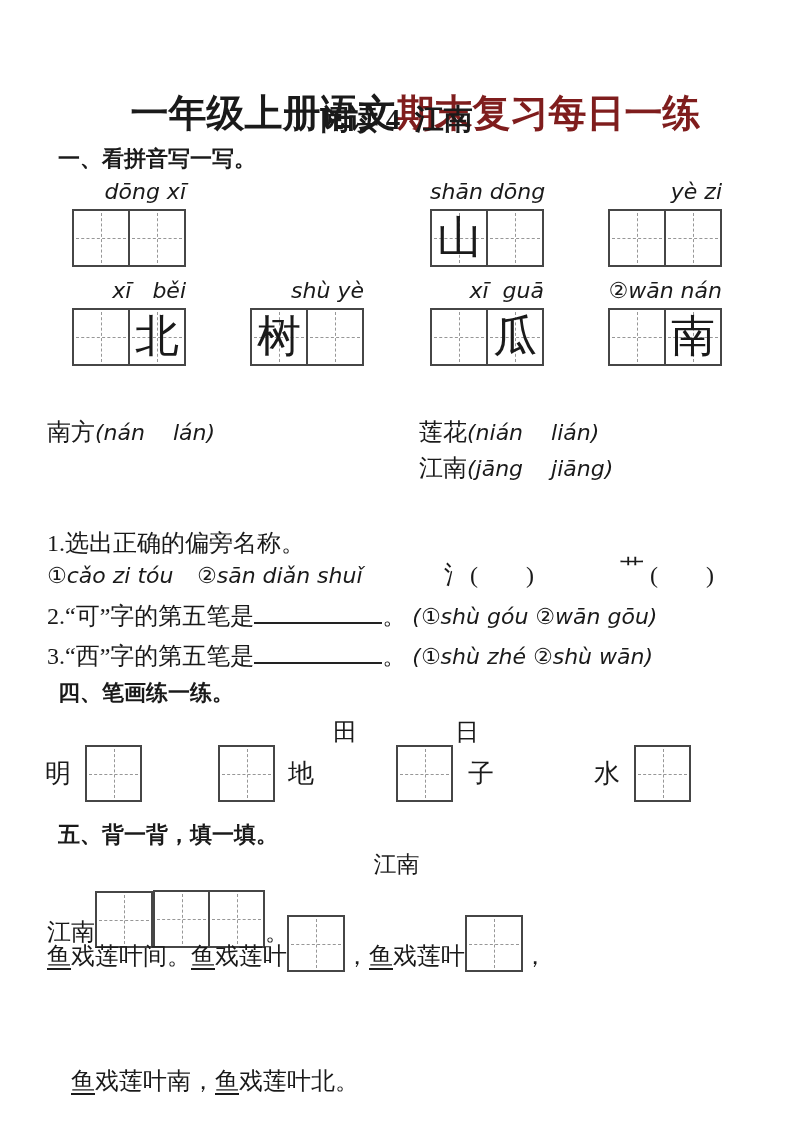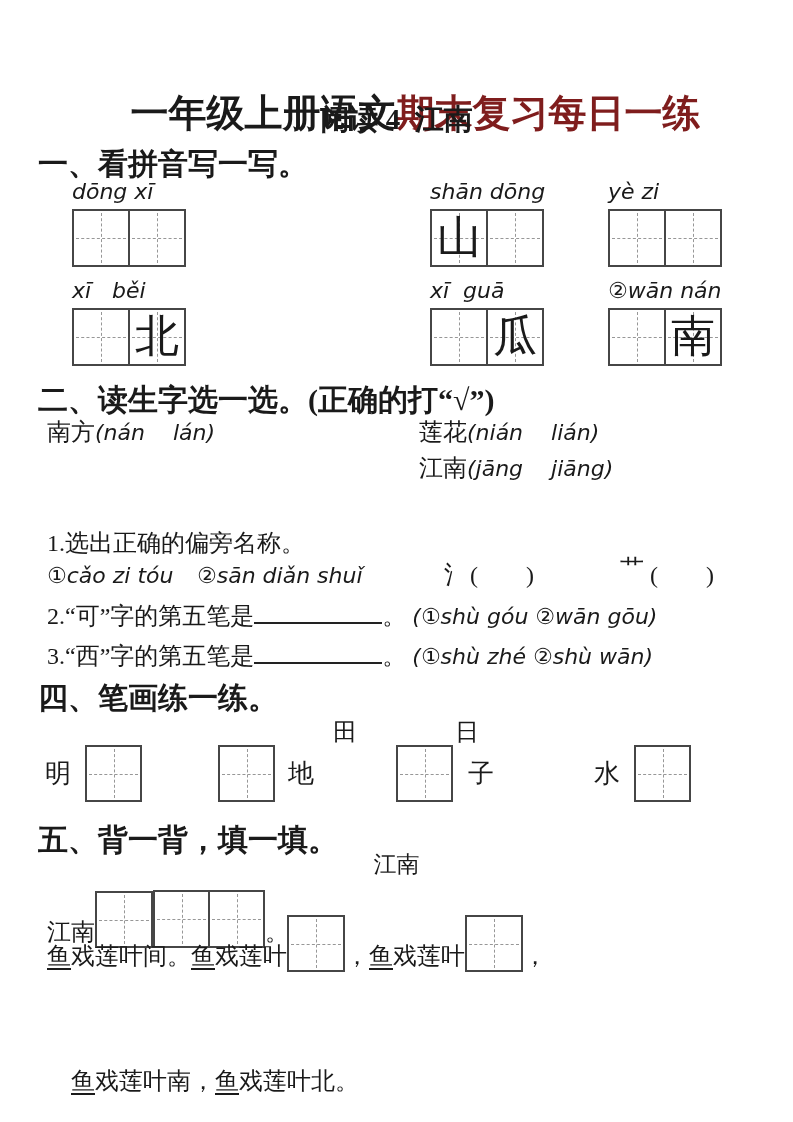--- a/index.html
+++ b/index.html
@@ -9,28 +9,28 @@
     background: #ffffff; color: #1a1a1a;
     font-family: "Liberation Serif", serif;
     position: relative; overflow: hidden;
   }
   .page { position: absolute; inset: 0; width: 793px; height: 1122px; }
   .abs { position: absolute; }
   .centered { left: 0; width: 100%; text-align: center; }
   .title { top: 44px; font-size: 38px; font-weight: bold; white-space: pre; }
   .red { color: #7f1d1d; }
   .subtitle { top: 100px; font-size: 29px; font-weight: bold; white-space: pre; }
-  .sec-head { left: 38px; font-size: 30px; font-weight: bold; white-space: pre; }
+  .sec-head { left: 58px; font-size: 22px; font-weight: bold; white-space: pre; }
   .cn { font-size: 24px; white-space: pre; line-height: 1.25; }
   .py {
     font-style: italic; font-family: "DejaVu Sans", sans-serif;
     font-size: 22px; white-space: pre; line-height: 1.25;
   }
   
-  .unit { position: absolute; width: 114px; text-align: left; }
+  .unit { position: absolute; width: 114px; text-align: right; }
   .unit .py { display: block; height: 31px; }
   .wbox { display: flex; border: 2px solid #464646; background: #fff; }
   .unit .wbox { width: 114px; height: 58px; }
   .wcell { position: relative; flex: 1 1 0; border-left: 2px solid #464646; }
   .wcell:first-child { border-left: none; }
   .wcell::before {
     content: ""; position: absolute; left: 50%; top: 2px; bottom: 2px;
     width: 0; border-left: 1px dashed #979797;
   }
   .wcell::after {
@@ -109,20 +109,31 @@
     <div class="py">xī   běi</div>
     <div class="wbox">
       <div class="wcell">
           <span class="hw"></span>
         </div>
       <div class="wcell">
           <span class="hw">北</span>
         </div>
     </div>
   </div>
+  <div class="unit" style="left:250px;top:277px">
+    <div class="py">shù yè</div>
+    <div class="wbox">
+      <div class="wcell">
+          <span class="hw">树</span>
+        </div>
+      <div class="wcell">
+          <span class="hw"></span>
+        </div>
+    </div>
+  </div>
   <div class="unit" style="left:430px;top:277px">
     <div class="py">xī  guā</div>
     <div class="wbox">
       <div class="wcell">
           <span class="hw"></span>
         </div>
       <div class="wcell">
           <span class="hw">瓜</span>
         </div>
     </div>
@@ -132,21 +143,20 @@
     <div class="wbox">
       <div class="wcell">
           <span class="hw"></span>
         </div>
       <div class="wcell">
           <span class="hw">南</span>
         </div>
     </div>
   </div>
 
-  <div class="abs sec-head" style="top:380px">二、读生字选一选。(正确的打“√”)</div>
   <div class="abs" style="left:47px;top:417px">
     <span class="cn">南方</span><span class="py">(nán    lán)</span>
   </div>
   <div class="abs" style="left:419px;top:417px">
     <span class="cn">莲花</span><span class="py">(nián    lián)</span>
   </div>
   <div class="abs" style="left:419px;top:453px">
     <span class="cn">江南</span><span class="py">(jāng    jiāng)</span>
   </div>
 

